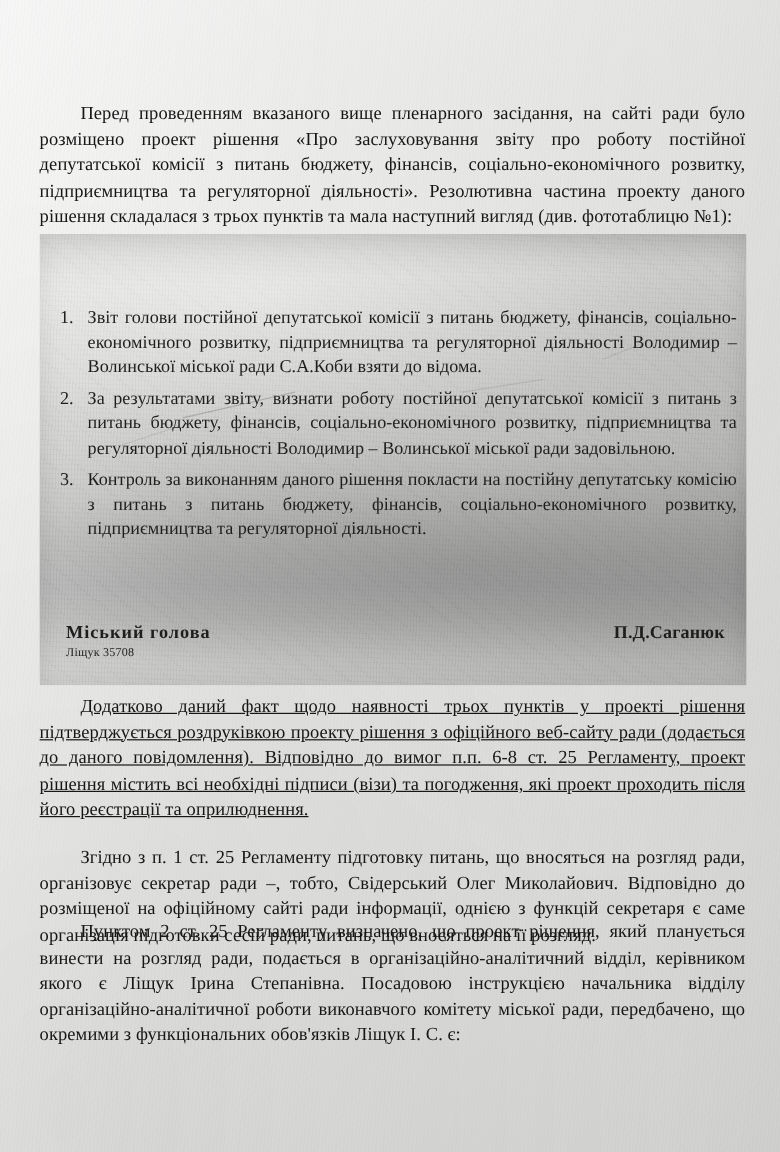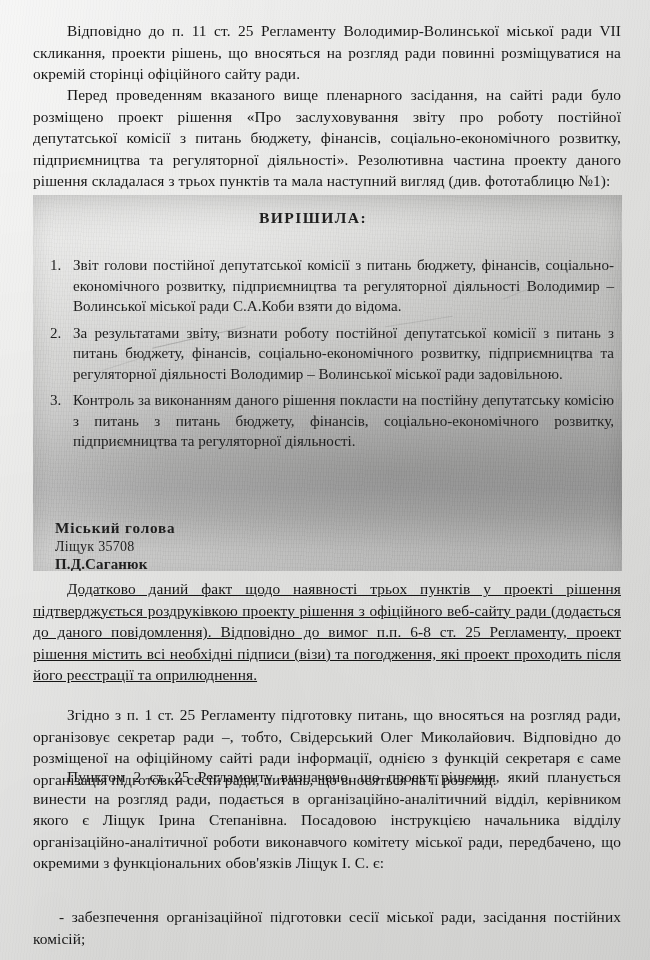--- a/index.html
+++ b/index.html
@@ -141,29 +141,28 @@
   .decision-list li.c3 { text-align: justify; }
 
   .sign-row {
     position: absolute;
     left: 22px;
     right: 18px;
     top: 324px;
     display: flex;
     justify-content: space-between;
     align-items: flex-start;
-    flex-direction: column;
   }
   .sign-title {
     font-weight: 700;
     font-size: 15.2px;
     letter-spacing: .055em;
   }
   .sign-sub {
-    font-size: 14px;
+    font-size: 10px;
     margin-top: 2px;
     letter-spacing: .02em;
     color: #222;
   }
   .sign-name {
     font-weight: 700;
     font-size: 15px;
     letter-spacing: .01em;
     padding-top: 1px;
   }
@@ -176,33 +175,31 @@
     z-index: 3;
   }
 </style>
 </head>
 <body>
 
 <div class="page"></div>
 
 <div class="content">
 
-  <div class="para" style="top:20px;">Відповідно до п. 11 ст. 25 Регламенту Володимир-Волинської міської ради VII скликання, проекти рішень, що вносяться на розгляд ради повинні розміщуватися на окремій сторінці офіційного сайту ради.</div>
 
   <div class="para" style="top:84px;">Перед проведенням вказаного вище пленарного засідання, на сайті ради було розміщено проект рішення «Про заслуховування звіту про роботу постійної депутатської комісії з питань бюджету, фінансів, соціально-економічного розвитку, підприємництва та регуляторної діяльності». Резолютивна частина проекту даного рішення складалася з трьох пунктів та мала наступний вигляд (див. фототаблицю №1):</div>
 
   <div class="photo-inset">
     <div class="mark" style="left:118px; top:142px; width:96px; height:1px; transform:rotate(-13deg);"></div>
     <div class="mark" style="left:352px; top:126px; width:68px; height:1px; transform:rotate(-9deg); opacity:.55;"></div>
     <div class="mark" style="left:468px; top:96px; width:42px; height:1px; transform:rotate(-22deg); opacity:.5;"></div>
     <div class="mark" style="left:64px; top:168px; width:54px; height:1px; transform:rotate(-18deg); opacity:.45;"></div>
 
     <div class="photo-layer">
 
-      <div class="resolved-heading">ВИРІШИЛА:</div>
 
       <ol class="decision-list">
         <li class="c1">
           <span class="num">1.</span>
           <span>Звіт голови постійної депутатської комісії з питань бюджету, фінансів, соціально-економічного розвитку, підприємництва та регуляторної діяльності Володимир – Волинської міської ради  С.А.Коби взяти до відома.</span>
         </li>
         <li class="c2">
           <span class="num">2.</span>
           <span>За результатами звіту, визнати роботу постійної депутатської комісії з питань з питань бюджету,      фінансів,      соціально-економічного      розвитку, підприємництва та регуляторної діяльності Володимир – Волинської міської ради задовільною.</span>
         </li>
@@ -223,15 +220,14 @@
     </div>
   </div>
 
   <div class="para" style="top:578px;text-decoration:underline;">Додатково даний факт щодо наявності трьох пунктів у проекті рішення підтверджується роздруківкою проекту рішення з офіційного веб-сайту ради (додається до даного повідомлення). Відповідно до вимог п.п. 6-8 ст. 25 Регламенту, проект рішення містить всі необхідні підписи (візи) та погодження, які проект проходить після його реєстрації та оприлюднення.</div>
 
   <div class="para" style="top:704px;">Згідно з п. 1 ст. 25 Регламенту підготовку питань, що вносяться на розгляд ради, організовує секретар ради –, тобто, Свідерський Олег Миколайович. Відповідно до розміщеної на офіційному сайті ради інформації, однією з функцій секретаря є саме організація підготовки сесій ради, питань, що вносяться на її розгляд.</div>
 
   <div class="para" style="top:766px;">Пунктом 2 ст. 25 Регламенту визначено, що проект рішення, який планується винести на розгляд ради, подається в організаційно-аналітичний відділ, керівником якого є Ліщук Ірина Степанівна. Посадовою інструкцією начальника відділу організаційно-аналітичної роботи виконавчого комітету міської ради, передбачено, що окремими з функціональних обов'язків Ліщук І. С. є:</div>
 
 
-  <div class="para dash" style="top:906px;">- забезпечення організаційної підготовки сесії міської ради, засідання постійних комісій;</div>
 
 </div>
 
 </body></html>

